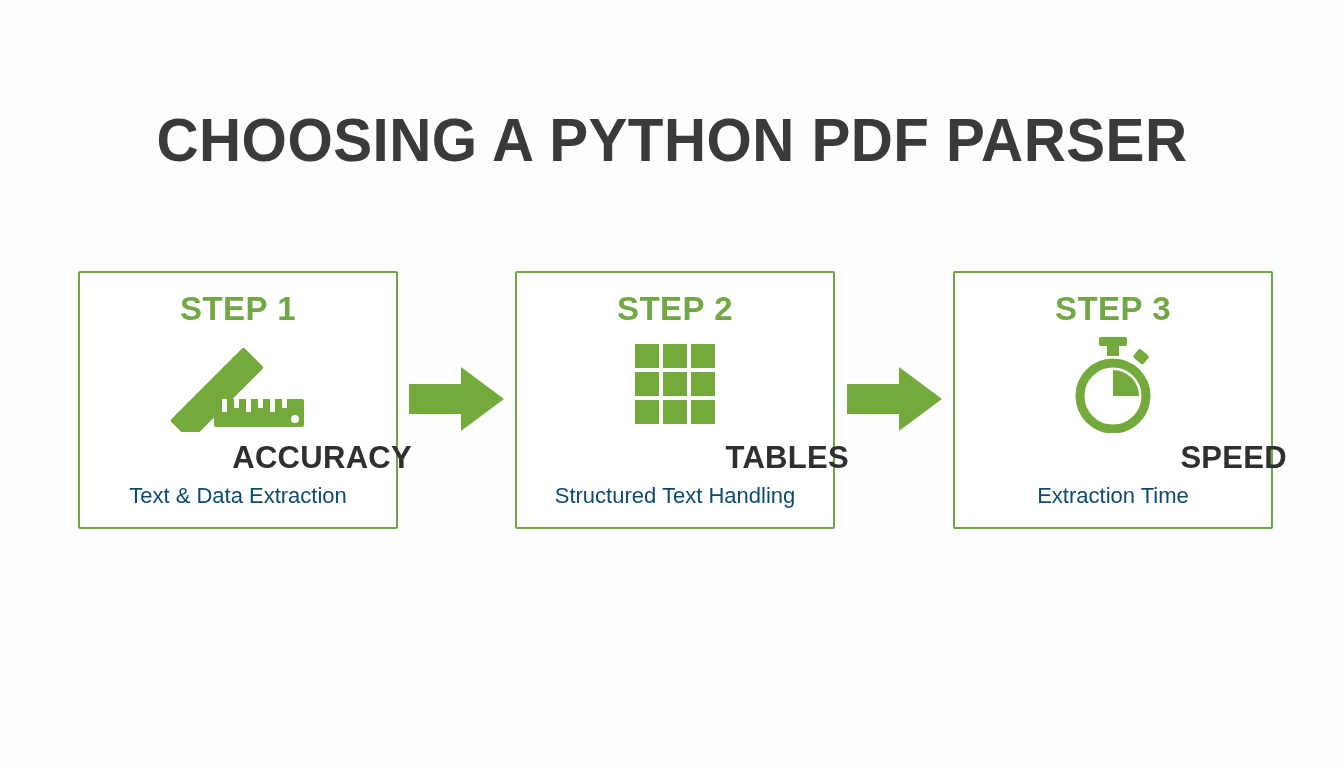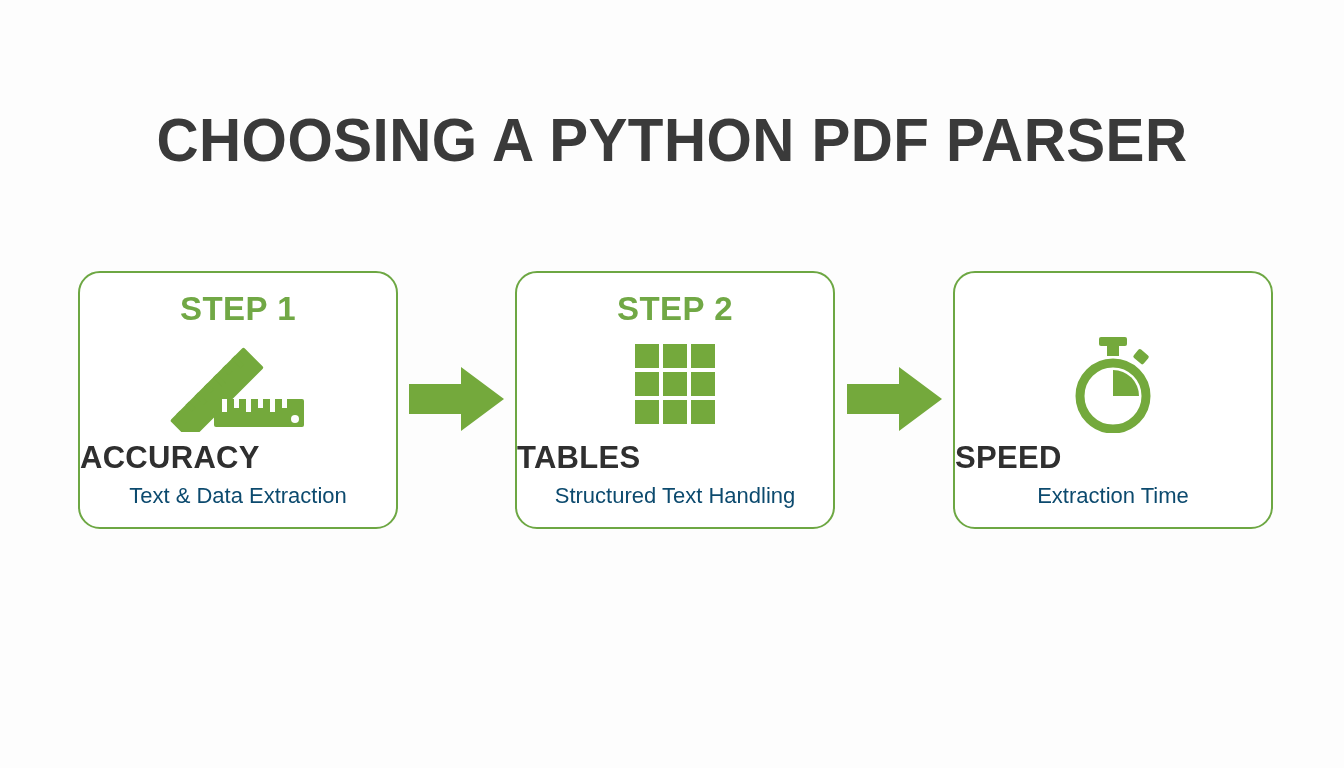--- a/index.html
+++ b/index.html
@@ -50,21 +50,21 @@
     height: 260px;
   }
 
   .step-card {
     position: absolute;
     top: 0;
     width: 320px;
     height: 258px;
     box-sizing: border-box;
     border: 2px solid #6da743;
-    border-radius: 22px;
+    border-radius: 2px;
     background: #ffffff;
   }
   .step-card.c0 { left: 0px; }
   .step-card.c1 { left: 437px; }
   .step-card.c2 { left: 875px; }
 
   .step-label {
     position: absolute;
     left: 0;
     top: 17px;
@@ -84,24 +84,24 @@
     top: 62px;
     width: 100%;
     height: 98px;
     display: flex;
     align-items: center;
     justify-content: center;
   }
 
   .step-title {
     position: absolute;
-    left: 0;
+    left: 16px;
     top: 167px;
     width: 100%;
-    text-align: left;
+    text-align: right;
     font-size: 31px;
     font-weight: bold;
     color: #2f2f2f;
     letter-spacing: 0.3px;
     line-height: 36px;
     white-space: nowrap;
   }
 
   .step-sub {
     position: absolute;
@@ -205,20 +205,21 @@
       <div class="step-sub">Structured Text Handling</div>
     </div>
 
     <div class="flow-arrow a1">
       <svg class="icon-svg" width="95" height="64" viewBox="0 0 95 64">
         <polygon fill="#74a93c" points="0,17 52,17 52,0 95,32 52,64 52,47 0,47"></polygon>
       </svg>
     </div>
 
     <div class="step-card c2">
+      <div class="step-label">STEP 3</div>
 
       <div class="icon-slot">
         <span>
           <svg class="icon-svg" width="96" height="98" viewBox="0 0 96 98">
             <g fill="#74a93c">
 
               <rect x="34" y="2" width="28" height="9" rx="2"></rect>
               <rect x="42" y="10" width="12" height="11"></rect>
 
               <rect x="70" y="16" width="13" height="11" rx="2" transform="rotate(40 76 21)"></rect>

